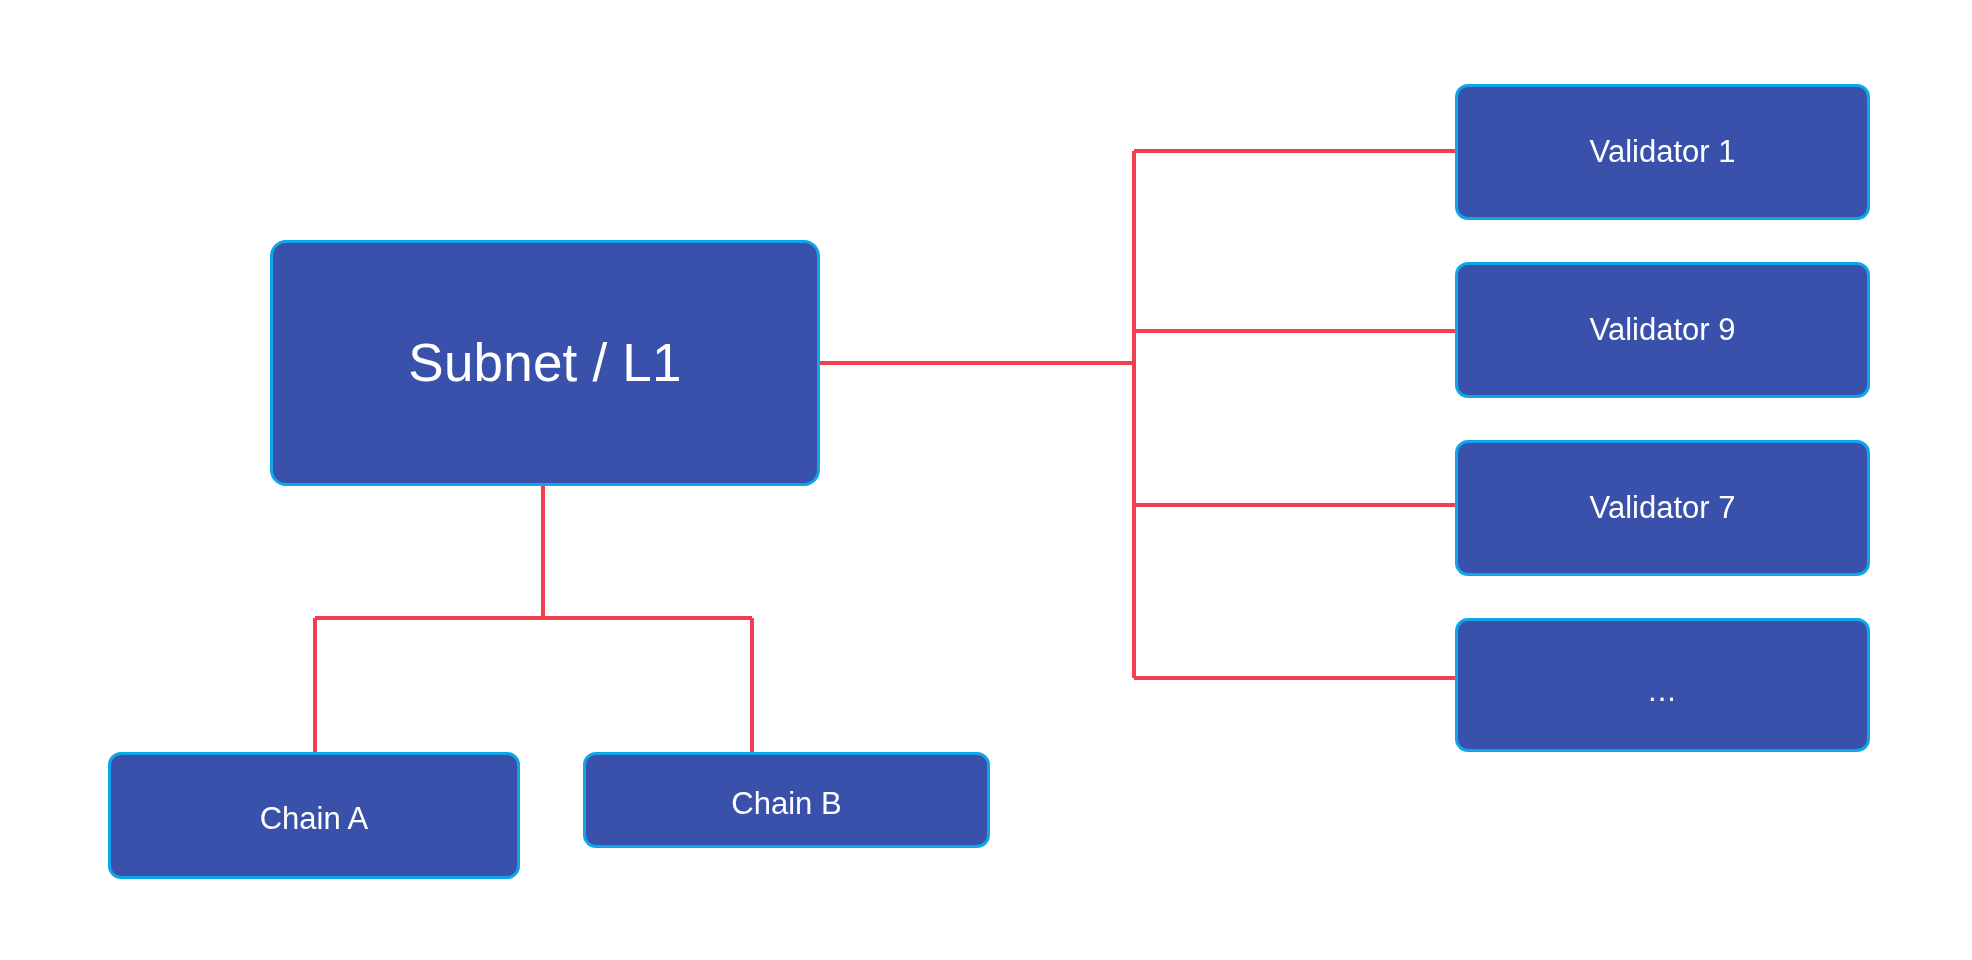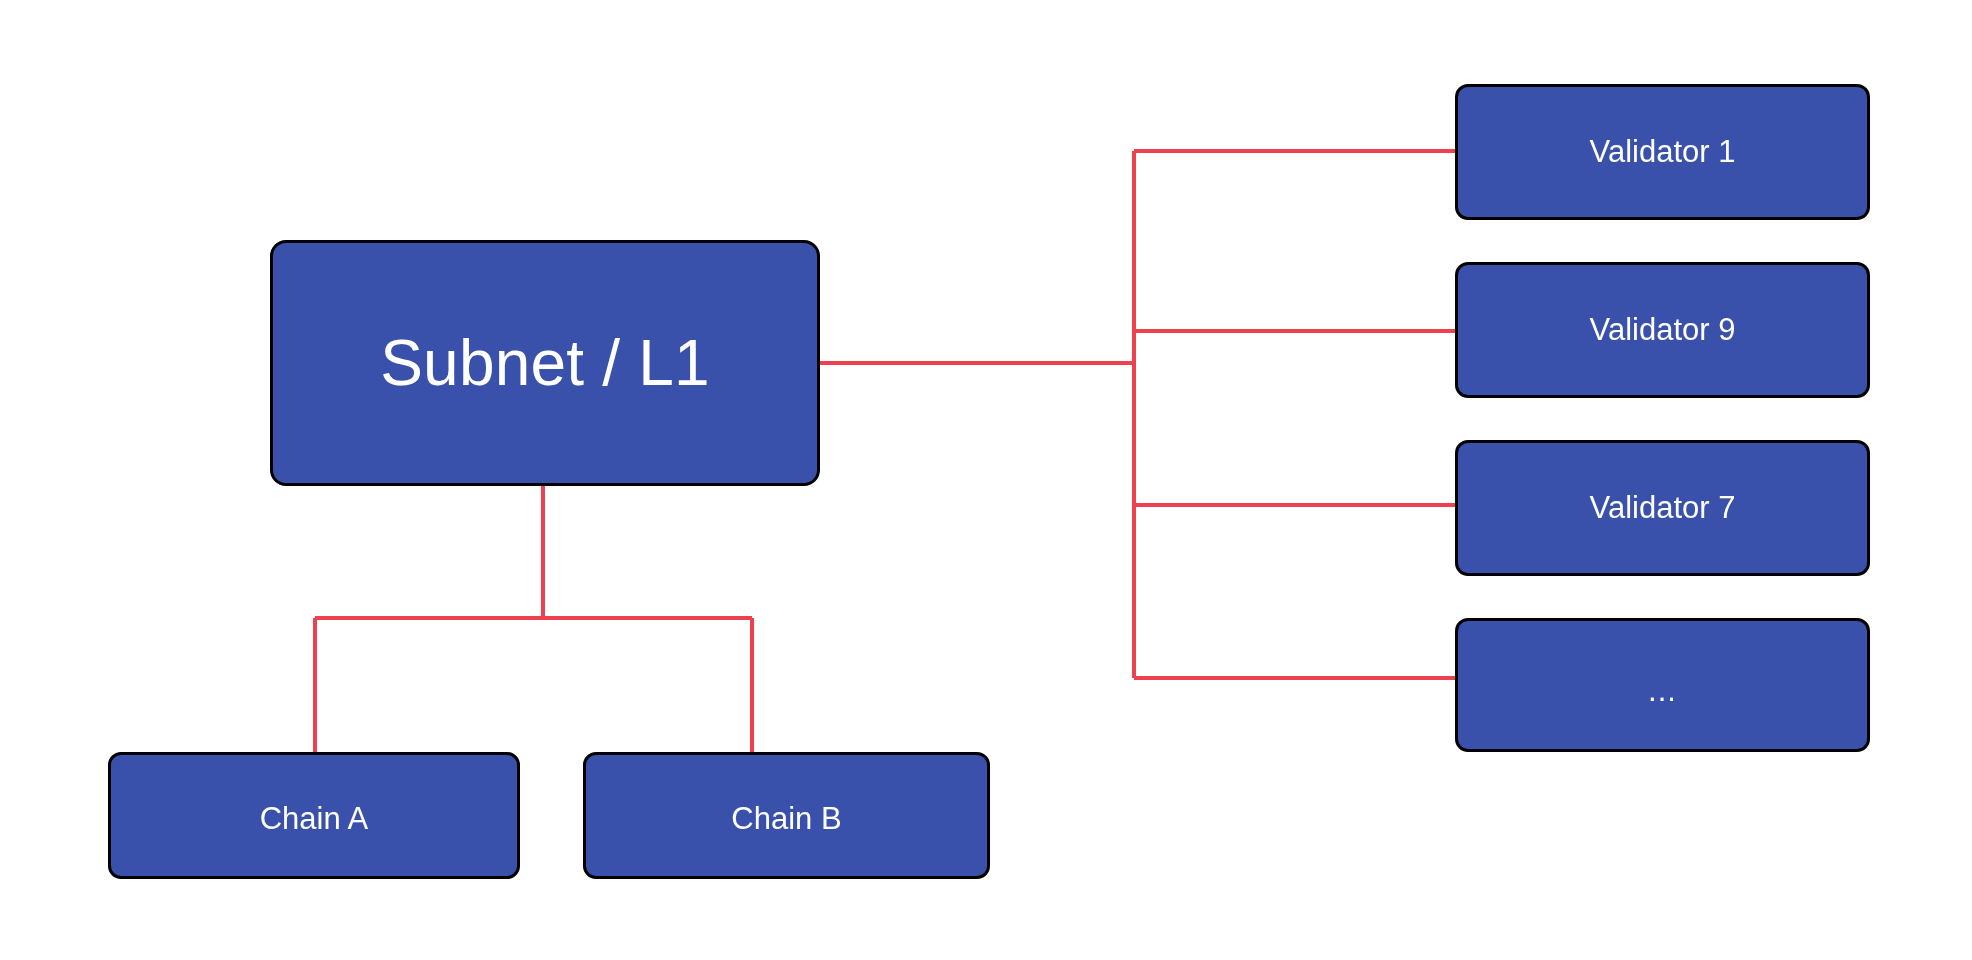--- a/index.html
+++ b/index.html
@@ -24,21 +24,21 @@
     left: 0;
     top: 0;
     width: 1972px;
     height: 960px;
     pointer-events: none;
   }
   .node {
     position: absolute;
     box-sizing: border-box;
     background: #3a51ab;
-    border: 3px solid #000000;
+    border: 3px solid #0ea5e9;
     border-radius: 13px;
     color: #ffffff;
     display: flex;
     align-items: center;
     justify-content: center;
     text-align: center;
     line-height: 1.1;
     white-space: nowrap;
     z-index: 2;
   }
@@ -48,36 +48,36 @@
 
   
   #node-subnet {
     left: 270px;
     top: 240px;
     width: 550px;
     height: 246px;
     border-radius: 16px;
   }
   #node-subnet .node-label {
-    font-size: 64px;
+    font-size: 53px;
     letter-spacing: 0.2px;
   }
 
   
   #node-chain-a {
     left: 108px;
     top: 752px;
     width: 412px;
     height: 127px;
   }
   #node-chain-b {
     left: 583px;
     top: 752px;
     width: 407px;
-    height: 127px;
+    height: 96px;
   }
   .chain-node .node-label {
     font-size: 31px;
     position: relative;
     top: 4px;
   }
 
   
   .validator-node {
     left: 1455px;

